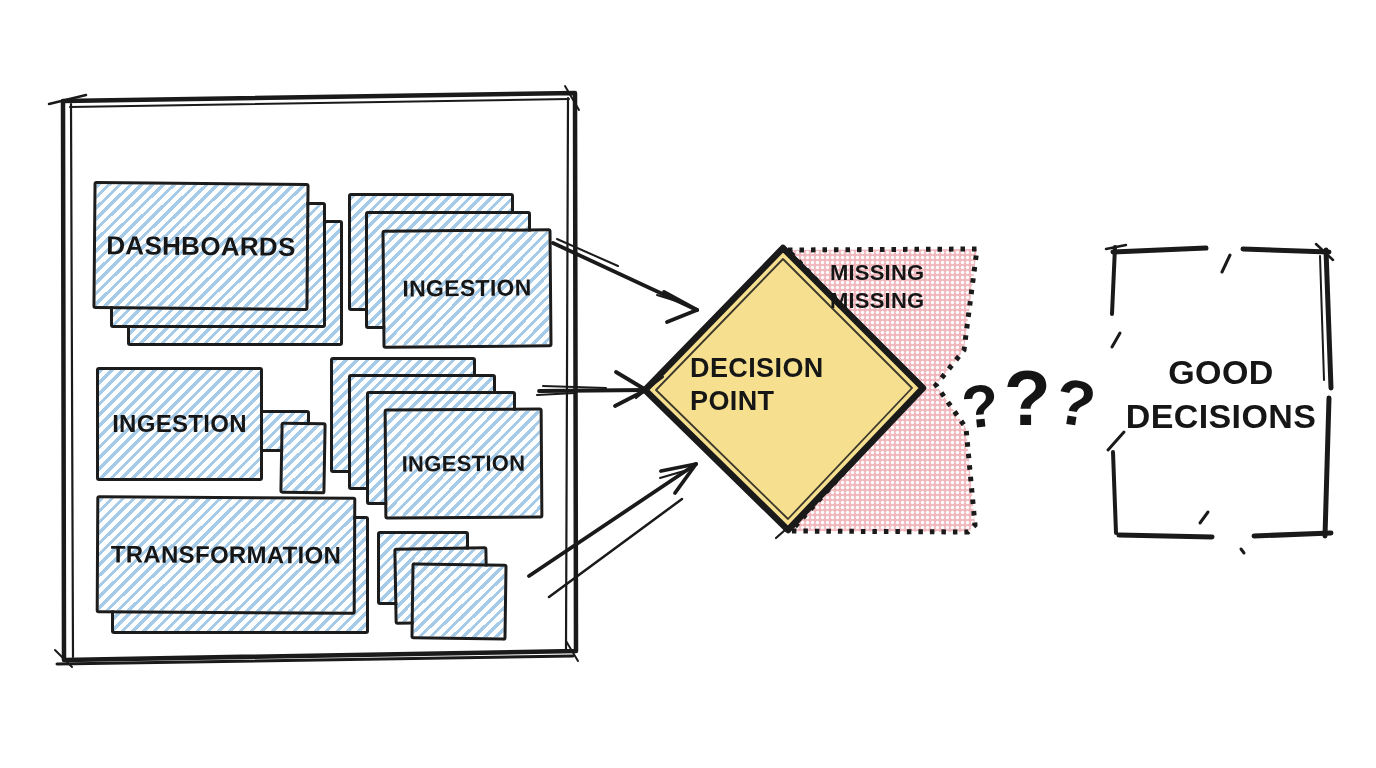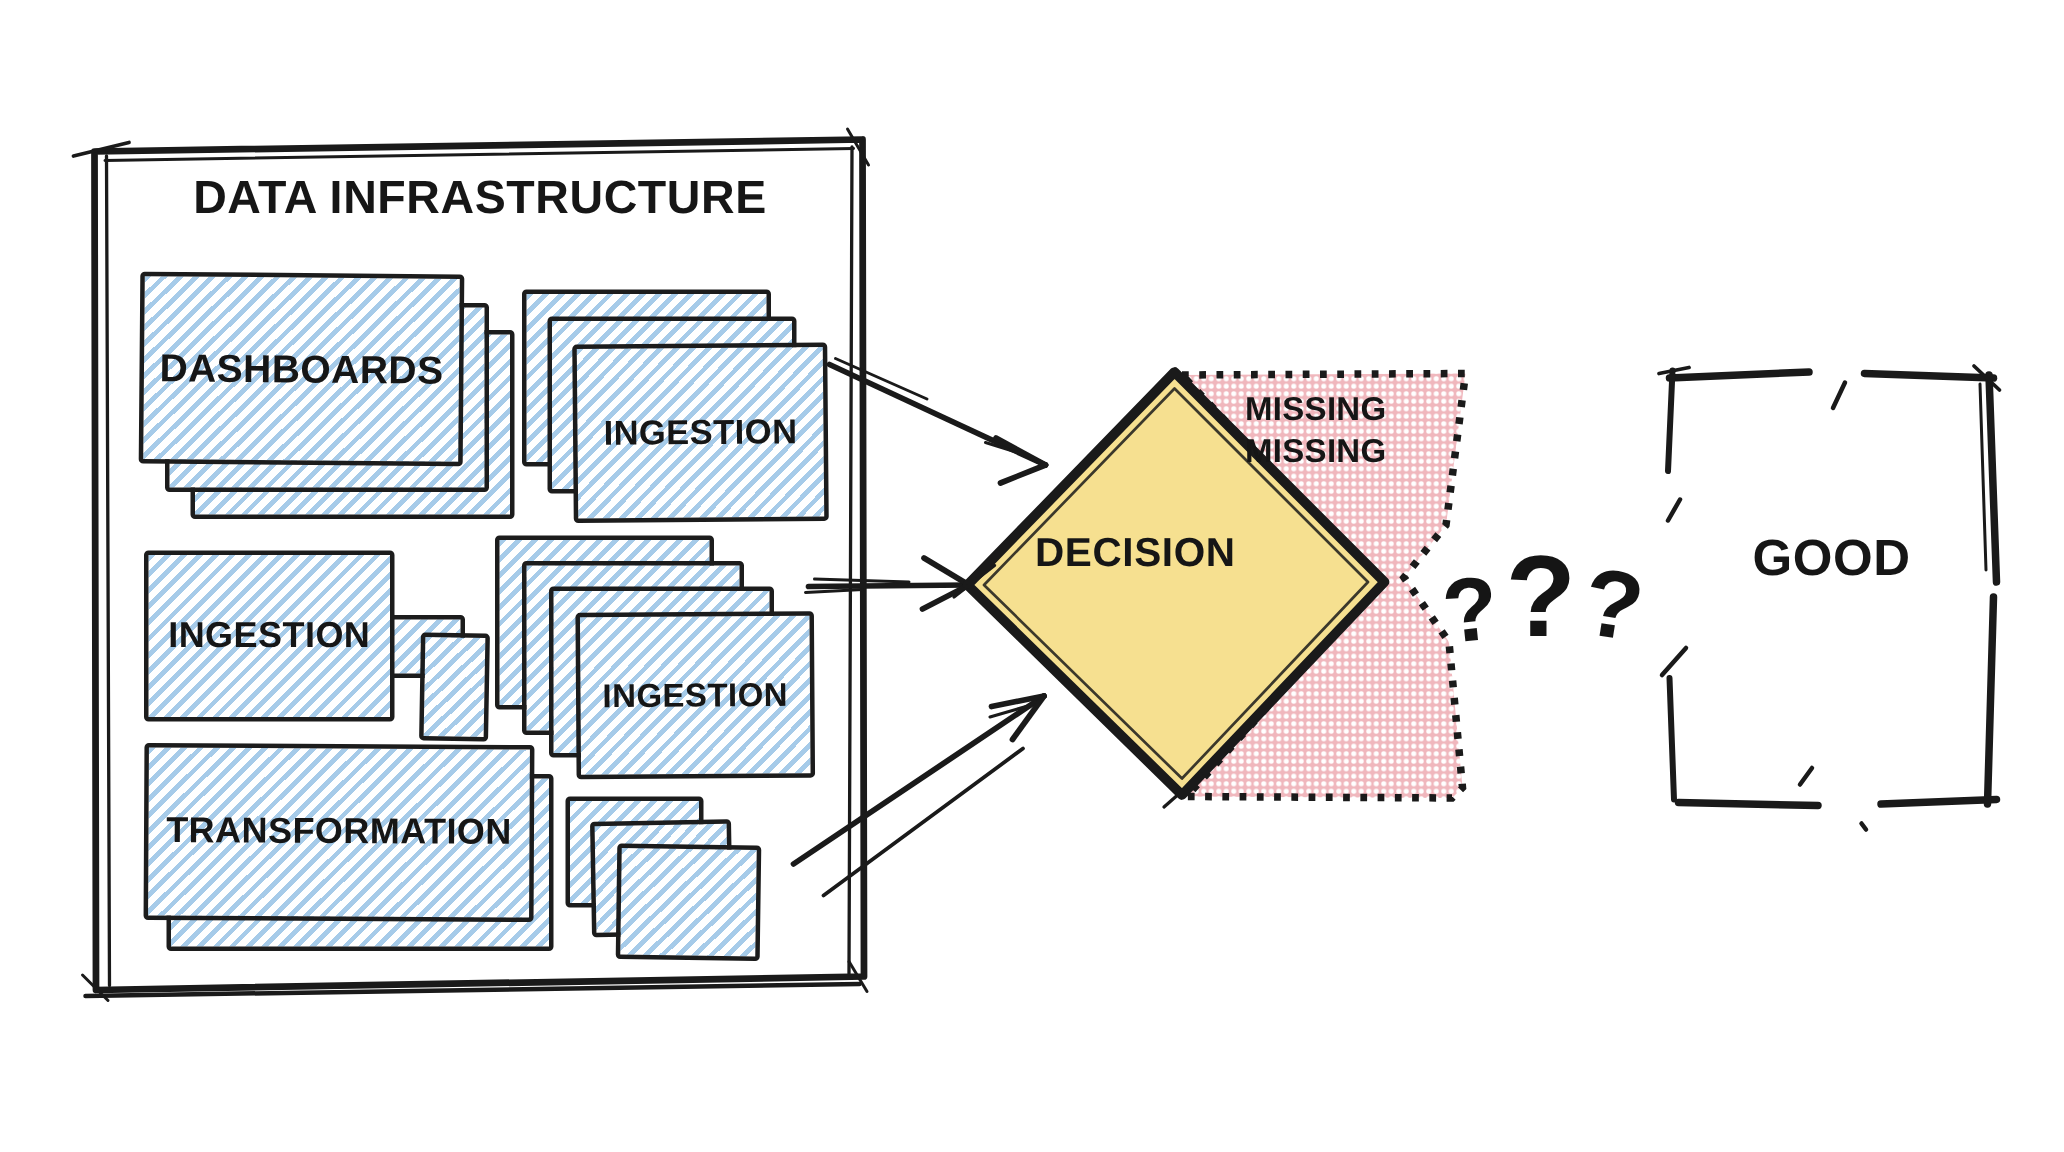--- a/index.html
+++ b/index.html
@@ -138,34 +138,35 @@
 
   <div class="card" style="left:111px;top:516px;width:252px;height:112px;"></div>
   <div class="card" style="left:96px;top:496px;width:254px;height:112px;font-size:24px;transform:rotate(0.3deg);">
     <span>TRANSFORMATION</span>
   </div>
 
   <div class="card" style="left:377px;top:531px;width:86px;height:68px;"></div>
   <div class="card" style="left:394px;top:547px;width:88px;height:71px;transform:rotate(-1deg);"></div>
   <div class="card" style="left:411px;top:563px;width:90px;height:71px;transform:rotate(0.8deg);"></div>
 
-  <div class="txt title">DATA INFRASTRUCTURE</div>
 
   <div class="txt decision">
     <div>DECISION</div>
+    <div>POINT</div>
   </div>
 
   <div class="txt missing">
     <div>MISSING</div>
     <div>MISSING</div>
   </div>
 
   <div class="qmarks">
     <span class="q1">?</span>
     <span class="q2">?</span>
     <span class="q3">?</span>
   </div>
 
   <div class="txt good">
     <div>GOOD</div>
+    <div>DECISIONS</div>
   </div>
 
 </div>
 
 </body></html>

